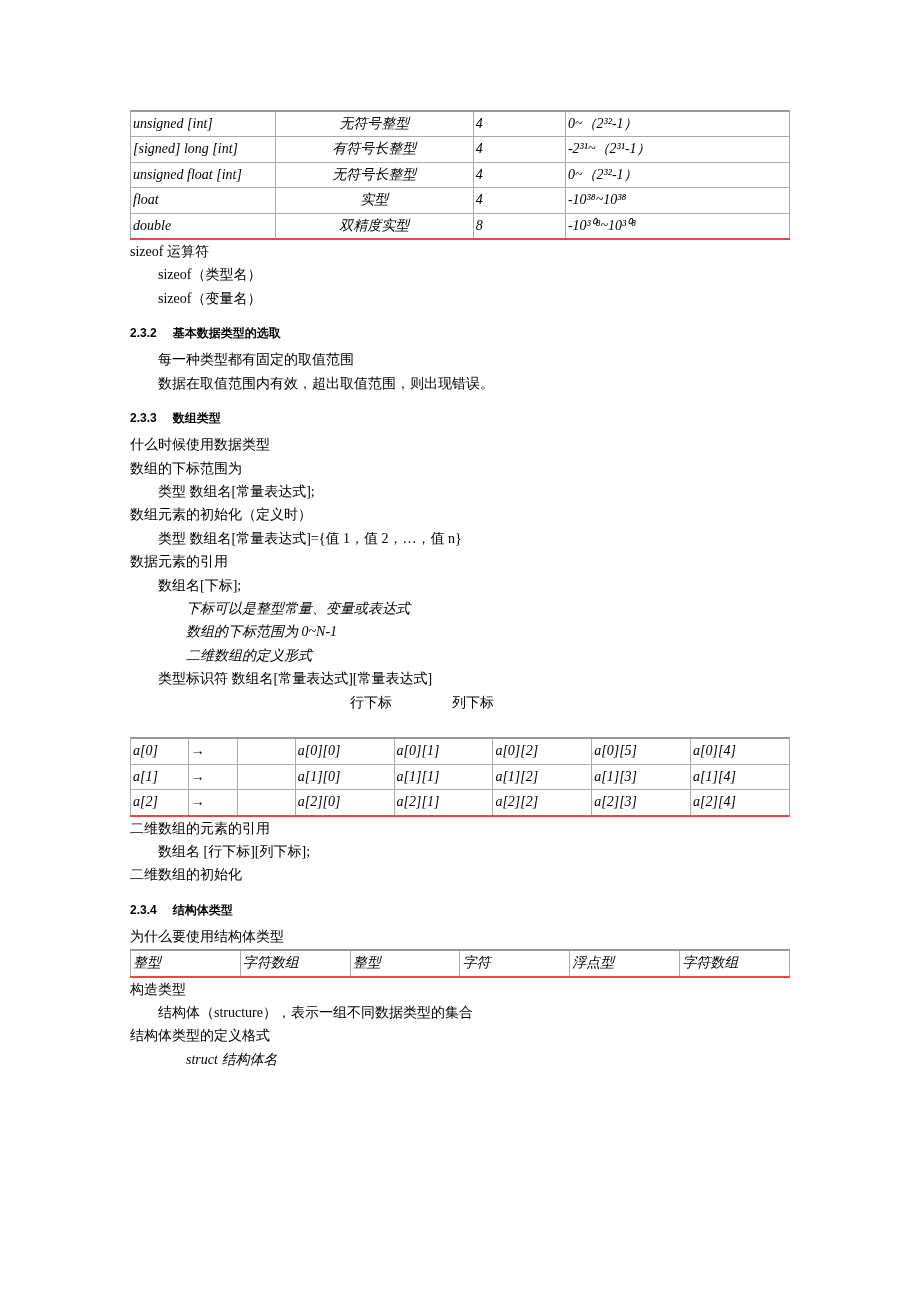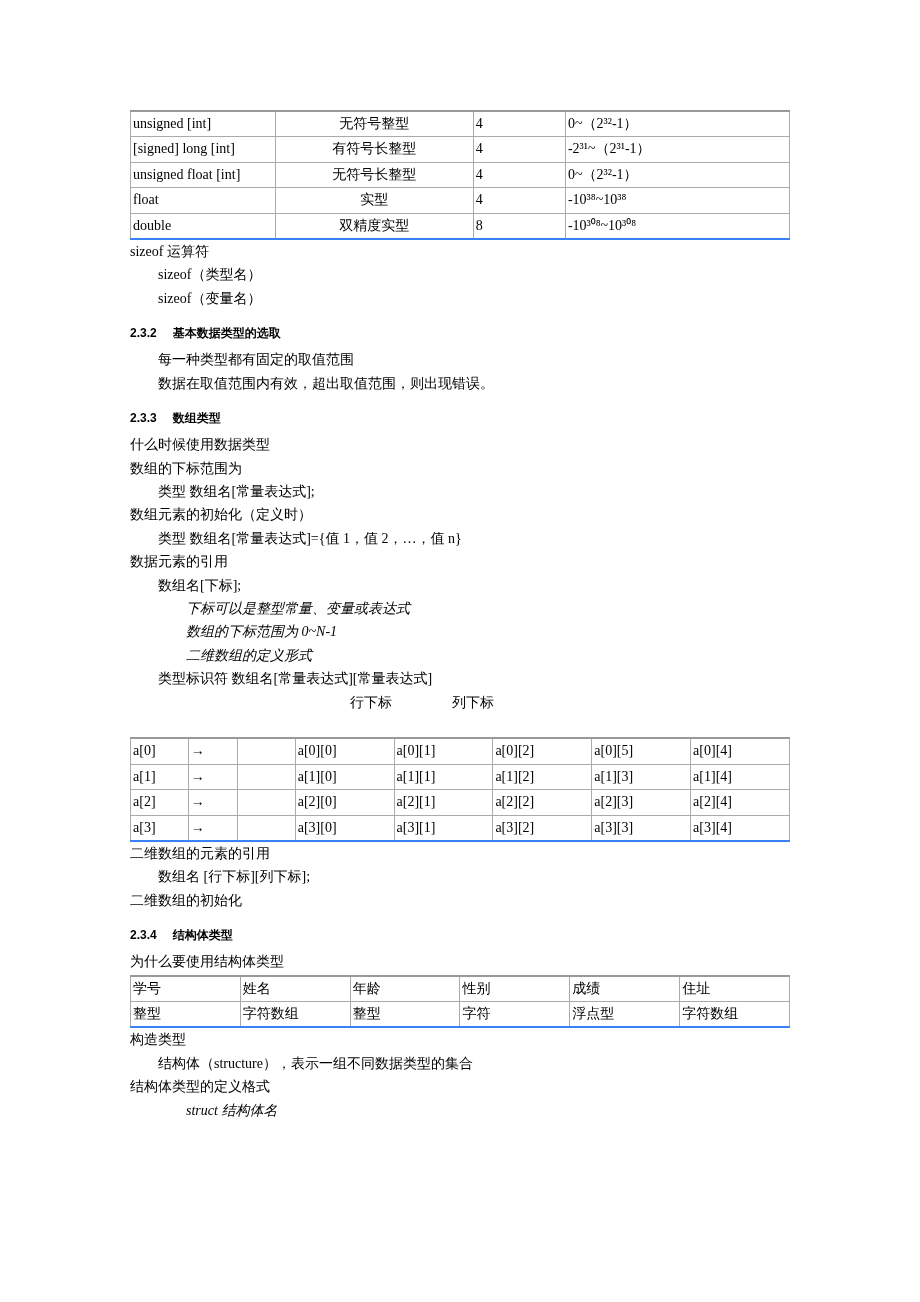--- a/index.html
+++ b/index.html
@@ -14,21 +14,22 @@
     box-sizing: border-box;
   }
   table {
     border-collapse: collapse;
     width: 100%;
     margin: 0;
     font-size: 14px;
   }
   table.bordered {
     border-top: 2px solid #999;
-    border-bottom: 2px solid #3b82f6;
+    border-bottom: 2px solid #ef4444;
+    font-style: italic;
   }
   table.bordered td, table.bordered th {
     border: 1px solid #aaa;
     padding: 1px 2px;
     text-align: left;
     vertical-align: middle;
     font-weight: normal;
   }
   h3 {
     font-family: "SimHei", "黑体", sans-serif;
@@ -141,50 +142,32 @@
       <tr>
         <td>a[2]</td>
         <td>→</td>
         <td></td>
         <td>a[2][0]</td>
         <td>a[2][1]</td>
         <td>a[2][2]</td>
         <td>a[2][3]</td>
         <td>a[2][4]</td>
       </tr>
-      <tr>
-        <td>a[3]</td>
-        <td>→</td>
-        <td></td>
-        <td>a[3][0]</td>
-        <td>a[3][1]</td>
-        <td>a[3][2]</td>
-        <td>a[3][3]</td>
-        <td>a[3][4]</td>
-      </tr>
     </tbody>
 </table>
 
 <p>二维数组的元素的引用</p>
 <p class="indent1">数组名  [行下标][列下标];</p>
 <p>二维数组的初始化</p>
 
 <h3><span class="num">2.3.4</span><span>结构体类型</span></h3>
 <p>为什么要使用结构体类型</p>
 
 <table class="bordered t3">
   <tbody>
-    <tr id="t3h">
-        <td>学号</td>
-        <td>姓名</td>
-        <td>年龄</td>
-        <td>性别</td>
-        <td>成绩</td>
-        <td>住址</td>
-      </tr>
     <tr id="t3r">
         <td>整型</td>
         <td>字符数组</td>
         <td>整型</td>
         <td>字符</td>
         <td>浮点型</td>
         <td>字符数组</td>
       </tr>
   </tbody>
 </table>

